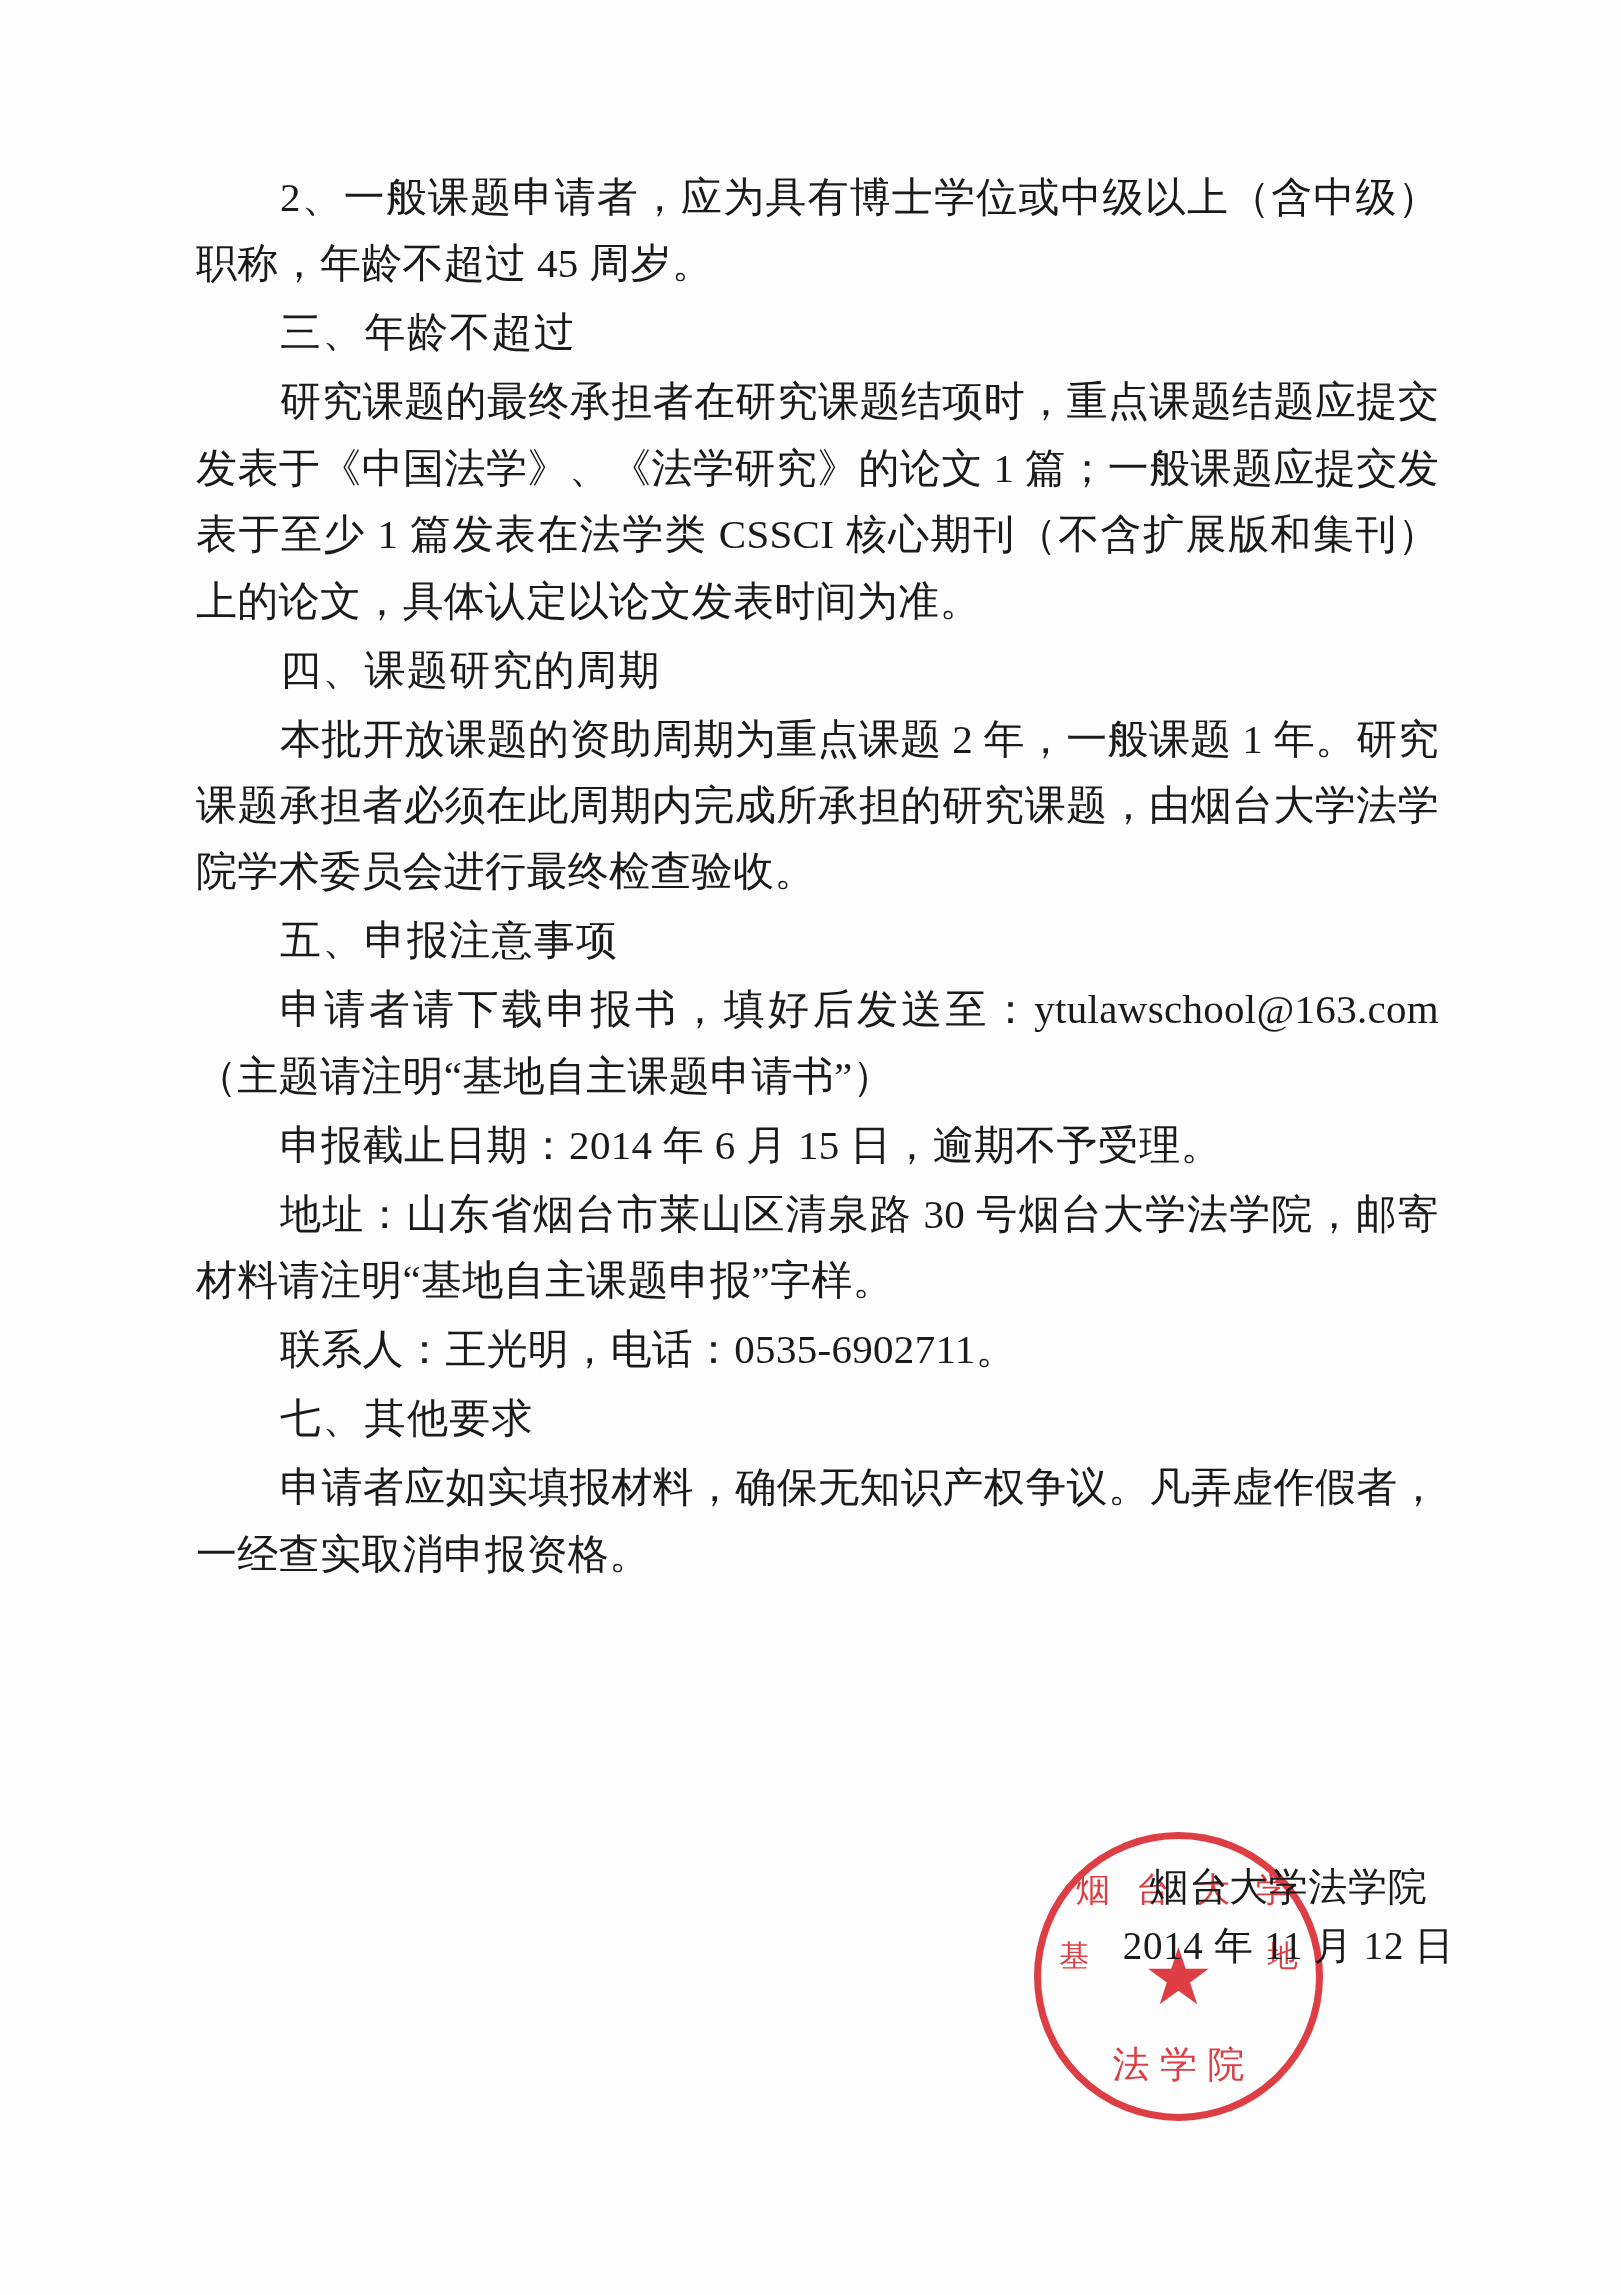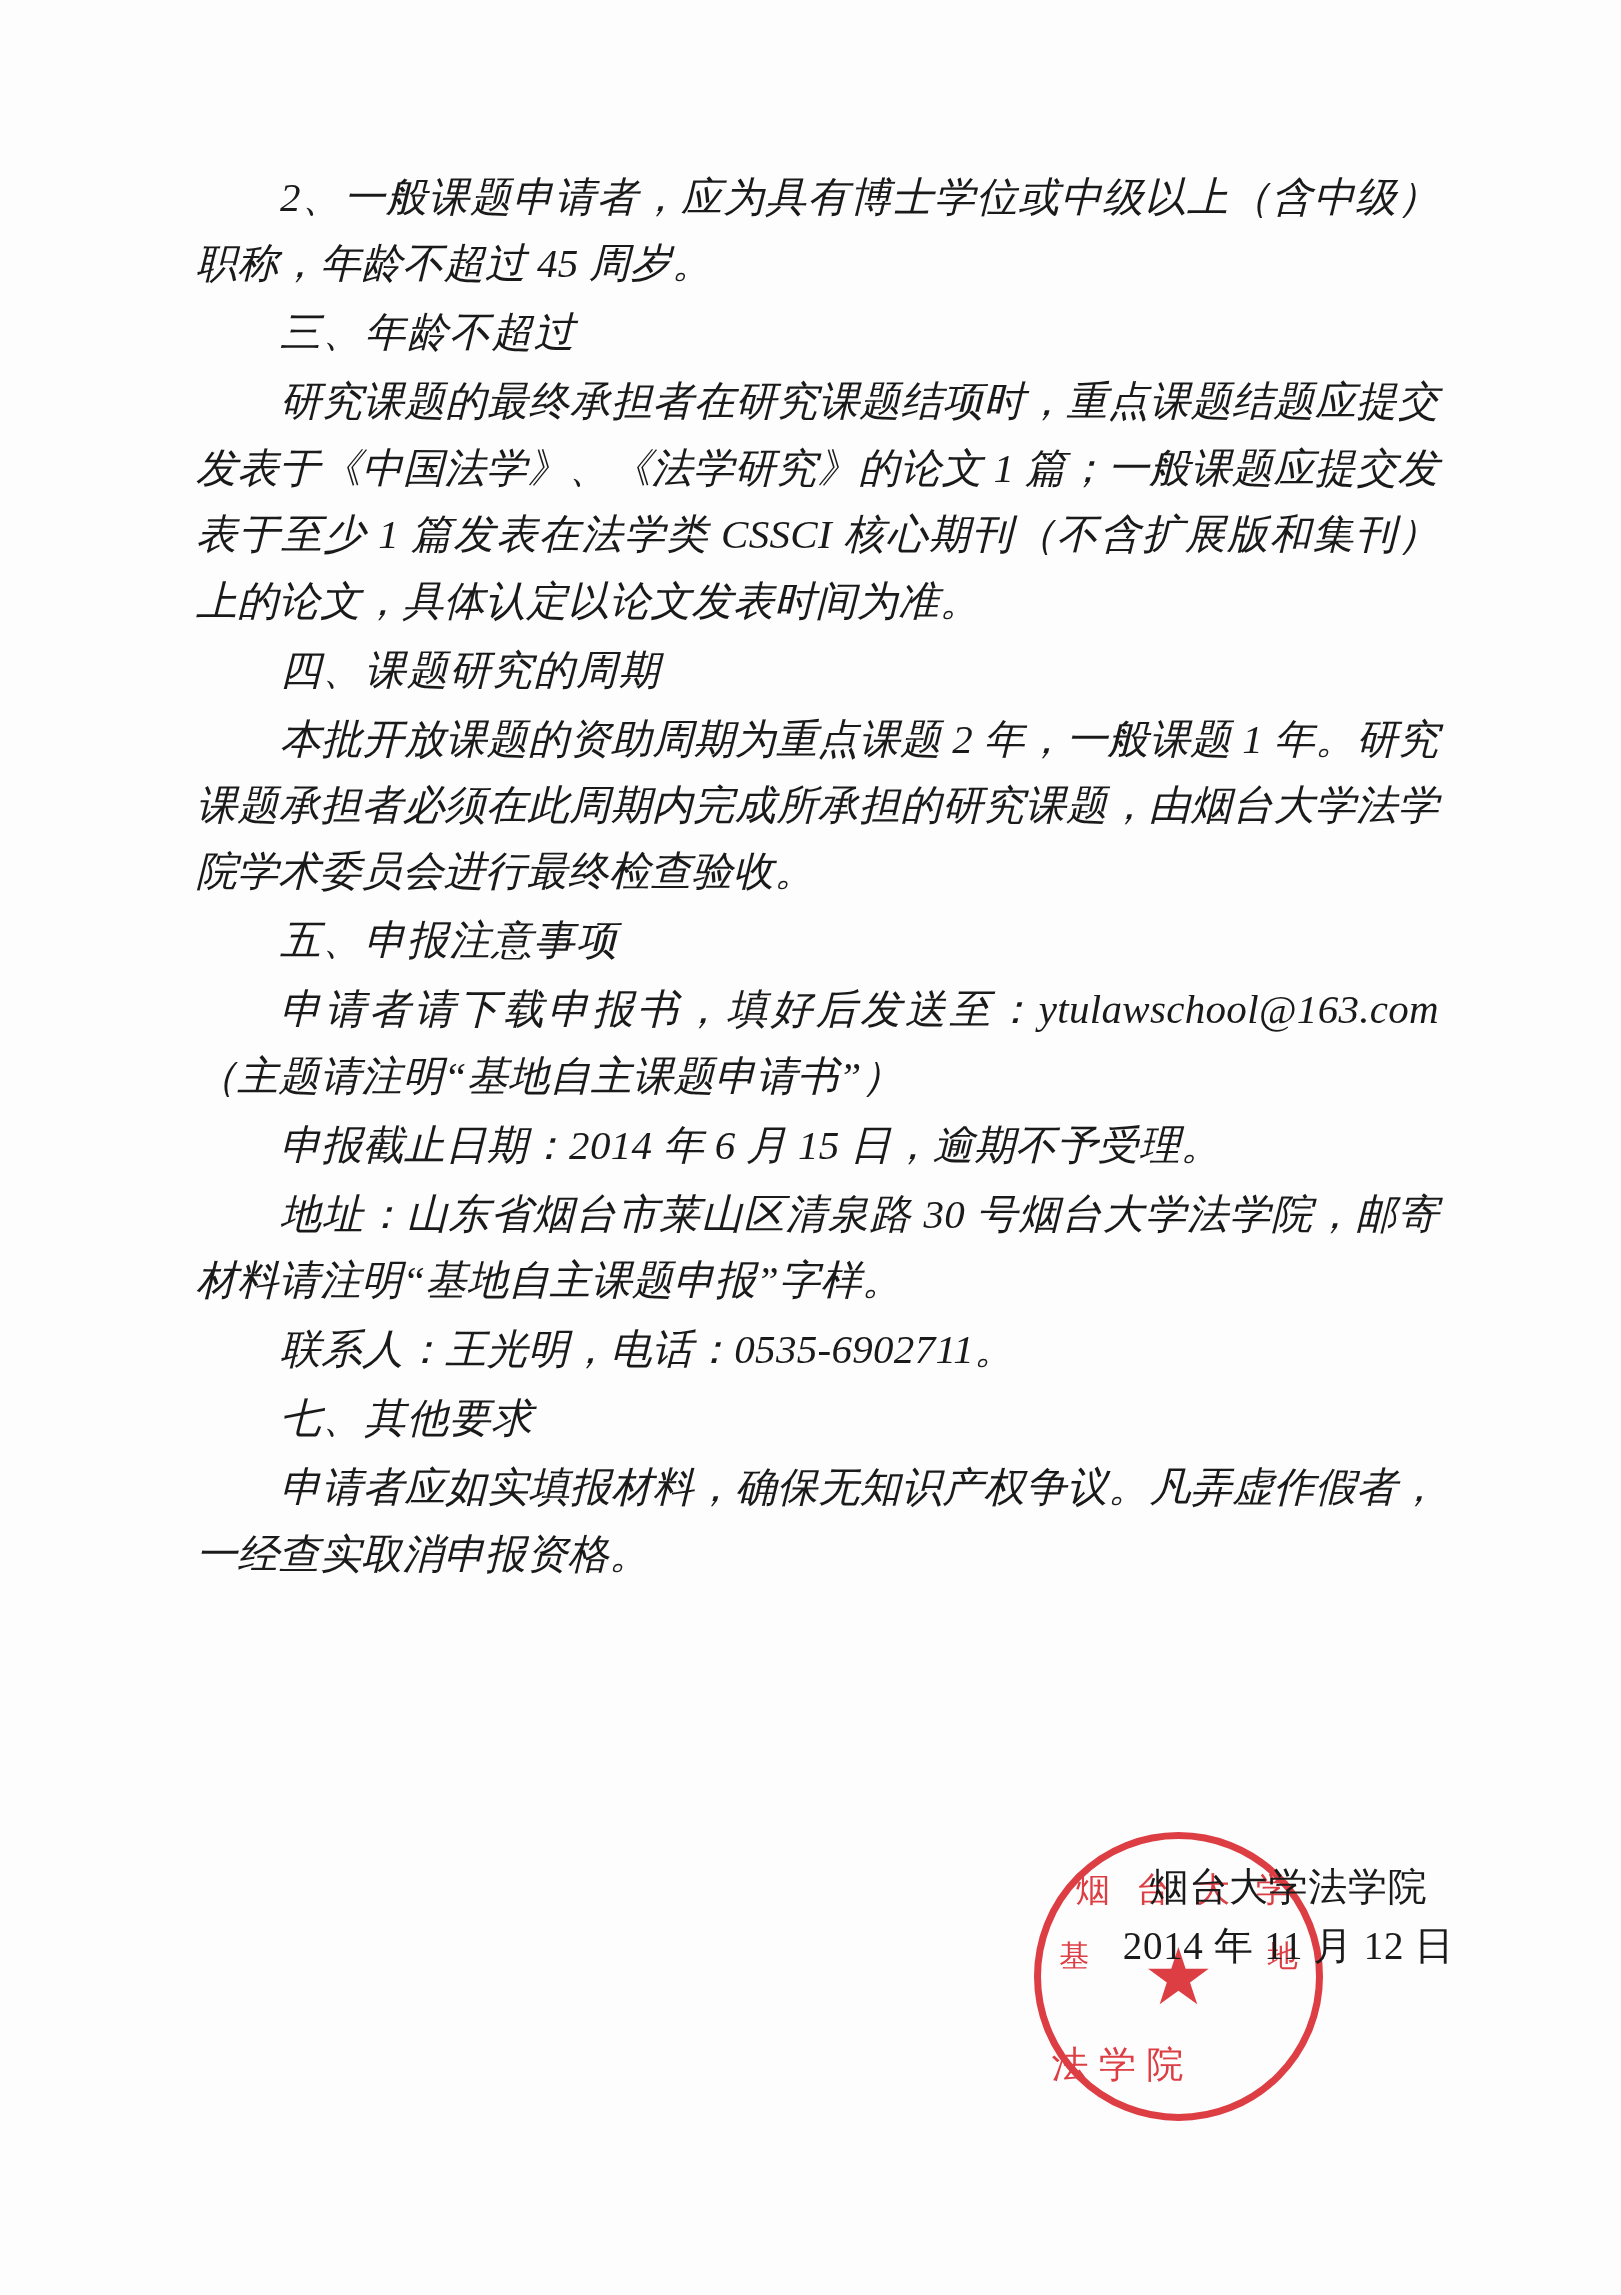--- a/index.html
+++ b/index.html
@@ -20,21 +20,20 @@
     top: 0; left: 0;
     width: 1622px;
     height: 2295px;
     background: #fdfdfd;
   }
   .content {
     position: absolute;
     top: 164px;
     left: 196px;
     width: 1243px;
-    font-style: italic;
   }
   .para {
     font-size: 41px;
     line-height: 1.62;
     letter-spacing: 0.3px;
     text-align: justify;
     margin: 0 0 2.6px 0;
     font-family: "Liberation Serif", "DejaVu Serif", serif;
   }
   .indent {
@@ -91,20 +90,21 @@
     font-size: 34px;
     letter-spacing: 26px;
     text-indent: 26px;
     font-family: "Liberation Serif", serif;
   }
   .stamp .arc-bottom {
     position: absolute;
     left: 0;
     bottom: 23.6px;
     width: 100%;
+    text-align: center;
     color: #d8242b;
     font-size: 37px;
     letter-spacing: 10.5px;
     text-indent: 10.5px;
     font-family: Liberation Sans, sans-serif;
   }
   .stamp .side-left {
     position: absolute;
     left: 18.3px;
     top: 97px;

